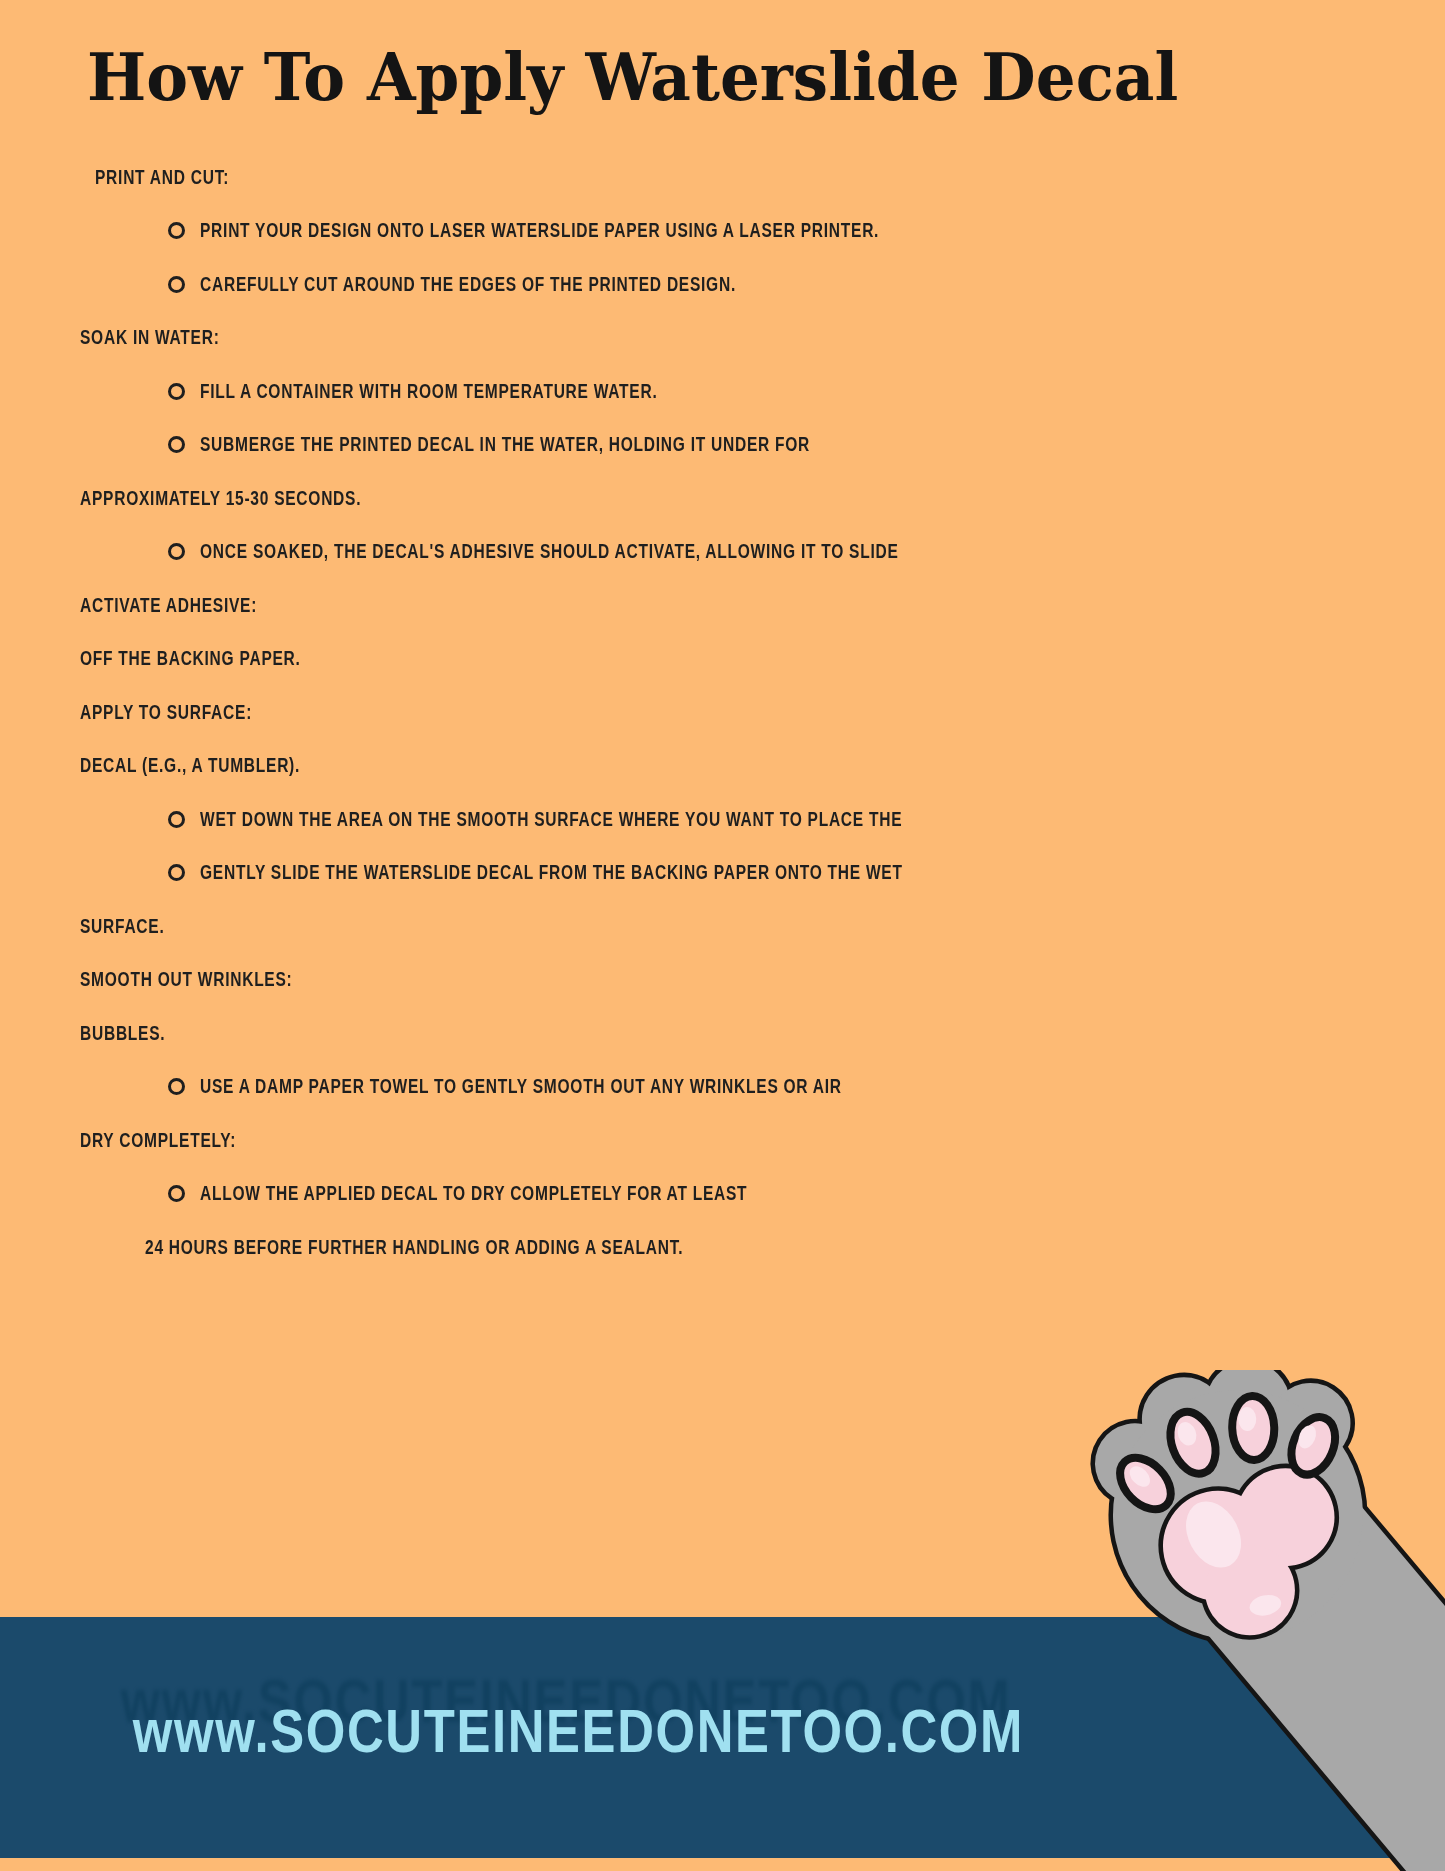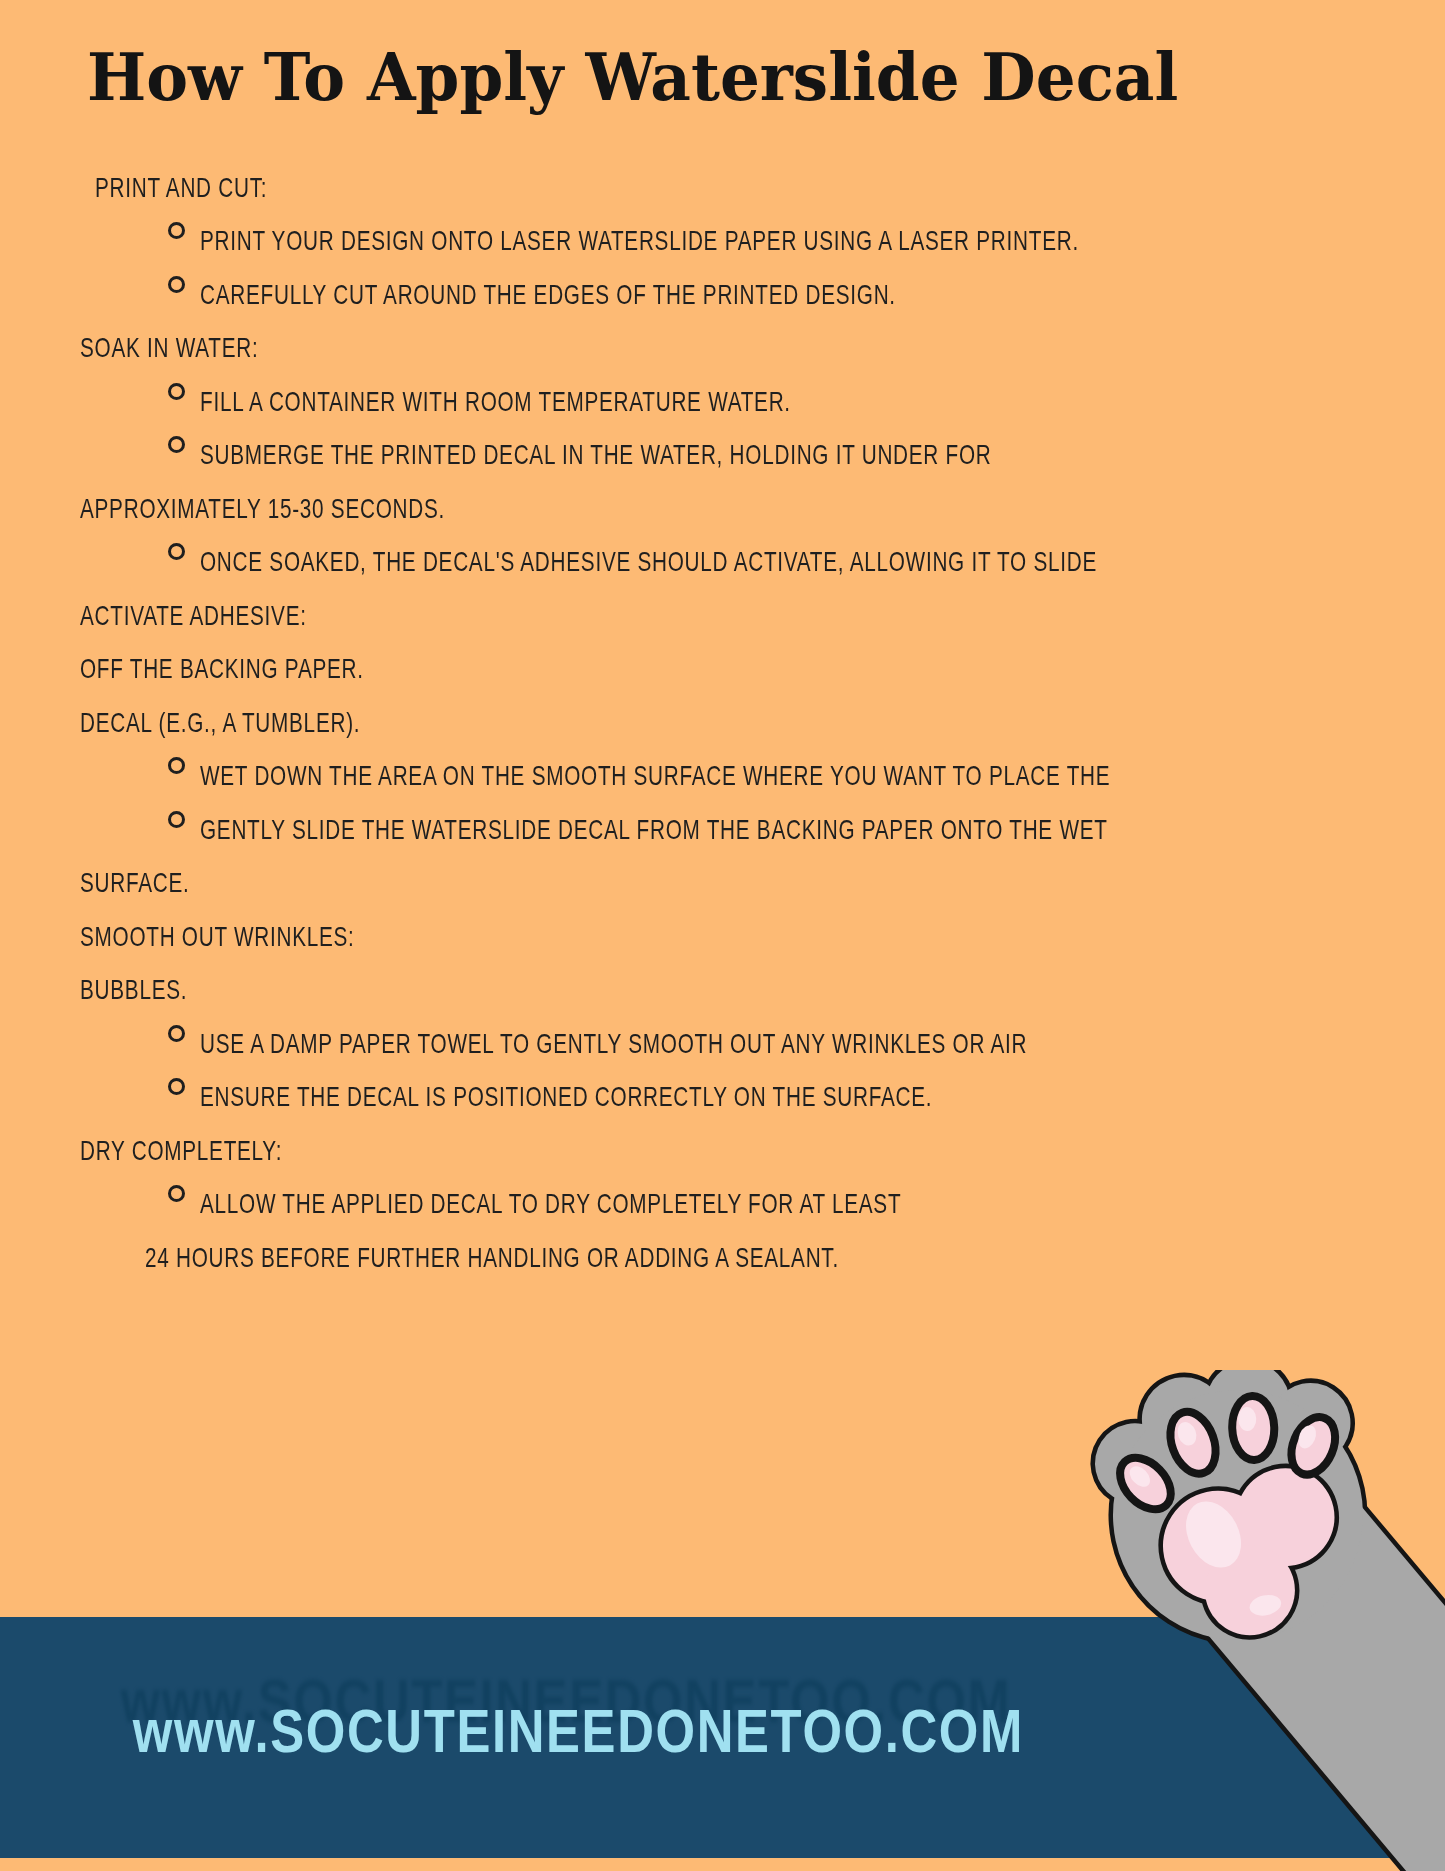--- a/index.html
+++ b/index.html
@@ -24,24 +24,24 @@
     white-space:nowrap;
   }
   .content {
     position:absolute;
     top:150px; left:0; width:1445px;
   }
   .ln {
     position:relative;
     height:53.5px;
     display:flex;
-    align-items:flex-end;
+    align-items:center;
     color:var(--body_text);
-    font-size:28px;
-    font-weight:400;
+    font-size:21px;
+    font-weight:700;
   }
   .ln .txt {
     display:inline-block;
     transform:scale(0.74,1);
     transform-origin:0 55%;
     white-space:nowrap;
     letter-spacing:1px;
   }
   .heading      { padding-left:80px; }
   .heading-first{ padding-left:95px; }
@@ -130,20 +130,23 @@
     <div class="ln bullet">
         <span class="bdot"></span>
         <span class="txt">ONCE SOAKED, THE DECAL'S ADHESIVE SHOULD ACTIVATE, ALLOWING IT TO SLIDE</span>
       </div>
     <div class="ln heading">
         <span class="txt">ACTIVATE ADHESIVE:</span>
       </div>
     <div class="ln cont">
         <span class="txt">OFF THE BACKING PAPER.</span>
       </div>
+    <div class="ln heading">
+        <span class="txt">APPLY TO SURFACE:</span>
+      </div>
     <div class="ln cont">
         <span class="txt">DECAL (E.G., A TUMBLER).</span>
       </div>
     <div class="ln bullet">
         <span class="bdot"></span>
         <span class="txt">WET DOWN THE AREA ON THE SMOOTH SURFACE WHERE YOU WANT TO PLACE THE</span>
       </div>
     <div class="ln bullet">
         <span class="bdot"></span>
         <span class="txt">GENTLY SLIDE THE WATERSLIDE DECAL FROM THE BACKING PAPER ONTO THE WET</span>
@@ -153,24 +156,20 @@
       </div>
     <div class="ln heading">
         <span class="txt">SMOOTH OUT WRINKLES:</span>
       </div>
     <div class="ln cont">
         <span class="txt">BUBBLES.</span>
       </div>
     <div class="ln bullet">
         <span class="bdot"></span>
         <span class="txt">USE A DAMP PAPER TOWEL TO GENTLY SMOOTH OUT ANY WRINKLES OR AIR</span>
-      </div>
-    <div class="ln bullet">
-        <span class="bdot"></span>
-        <span class="txt">ENSURE THE DECAL IS POSITIONED CORRECTLY ON THE SURFACE.</span>
       </div>
     <div class="ln heading">
         <span class="txt">DRY COMPLETELY:</span>
       </div>
     <div class="ln bullet">
         <span class="bdot"></span>
         <span class="txt">ALLOW THE APPLIED DECAL TO DRY COMPLETELY FOR AT LEAST</span>
       </div>
     <div class="ln cont-out">
         <span class="txt">24 HOURS BEFORE FURTHER HANDLING OR ADDING A SEALANT.</span>

